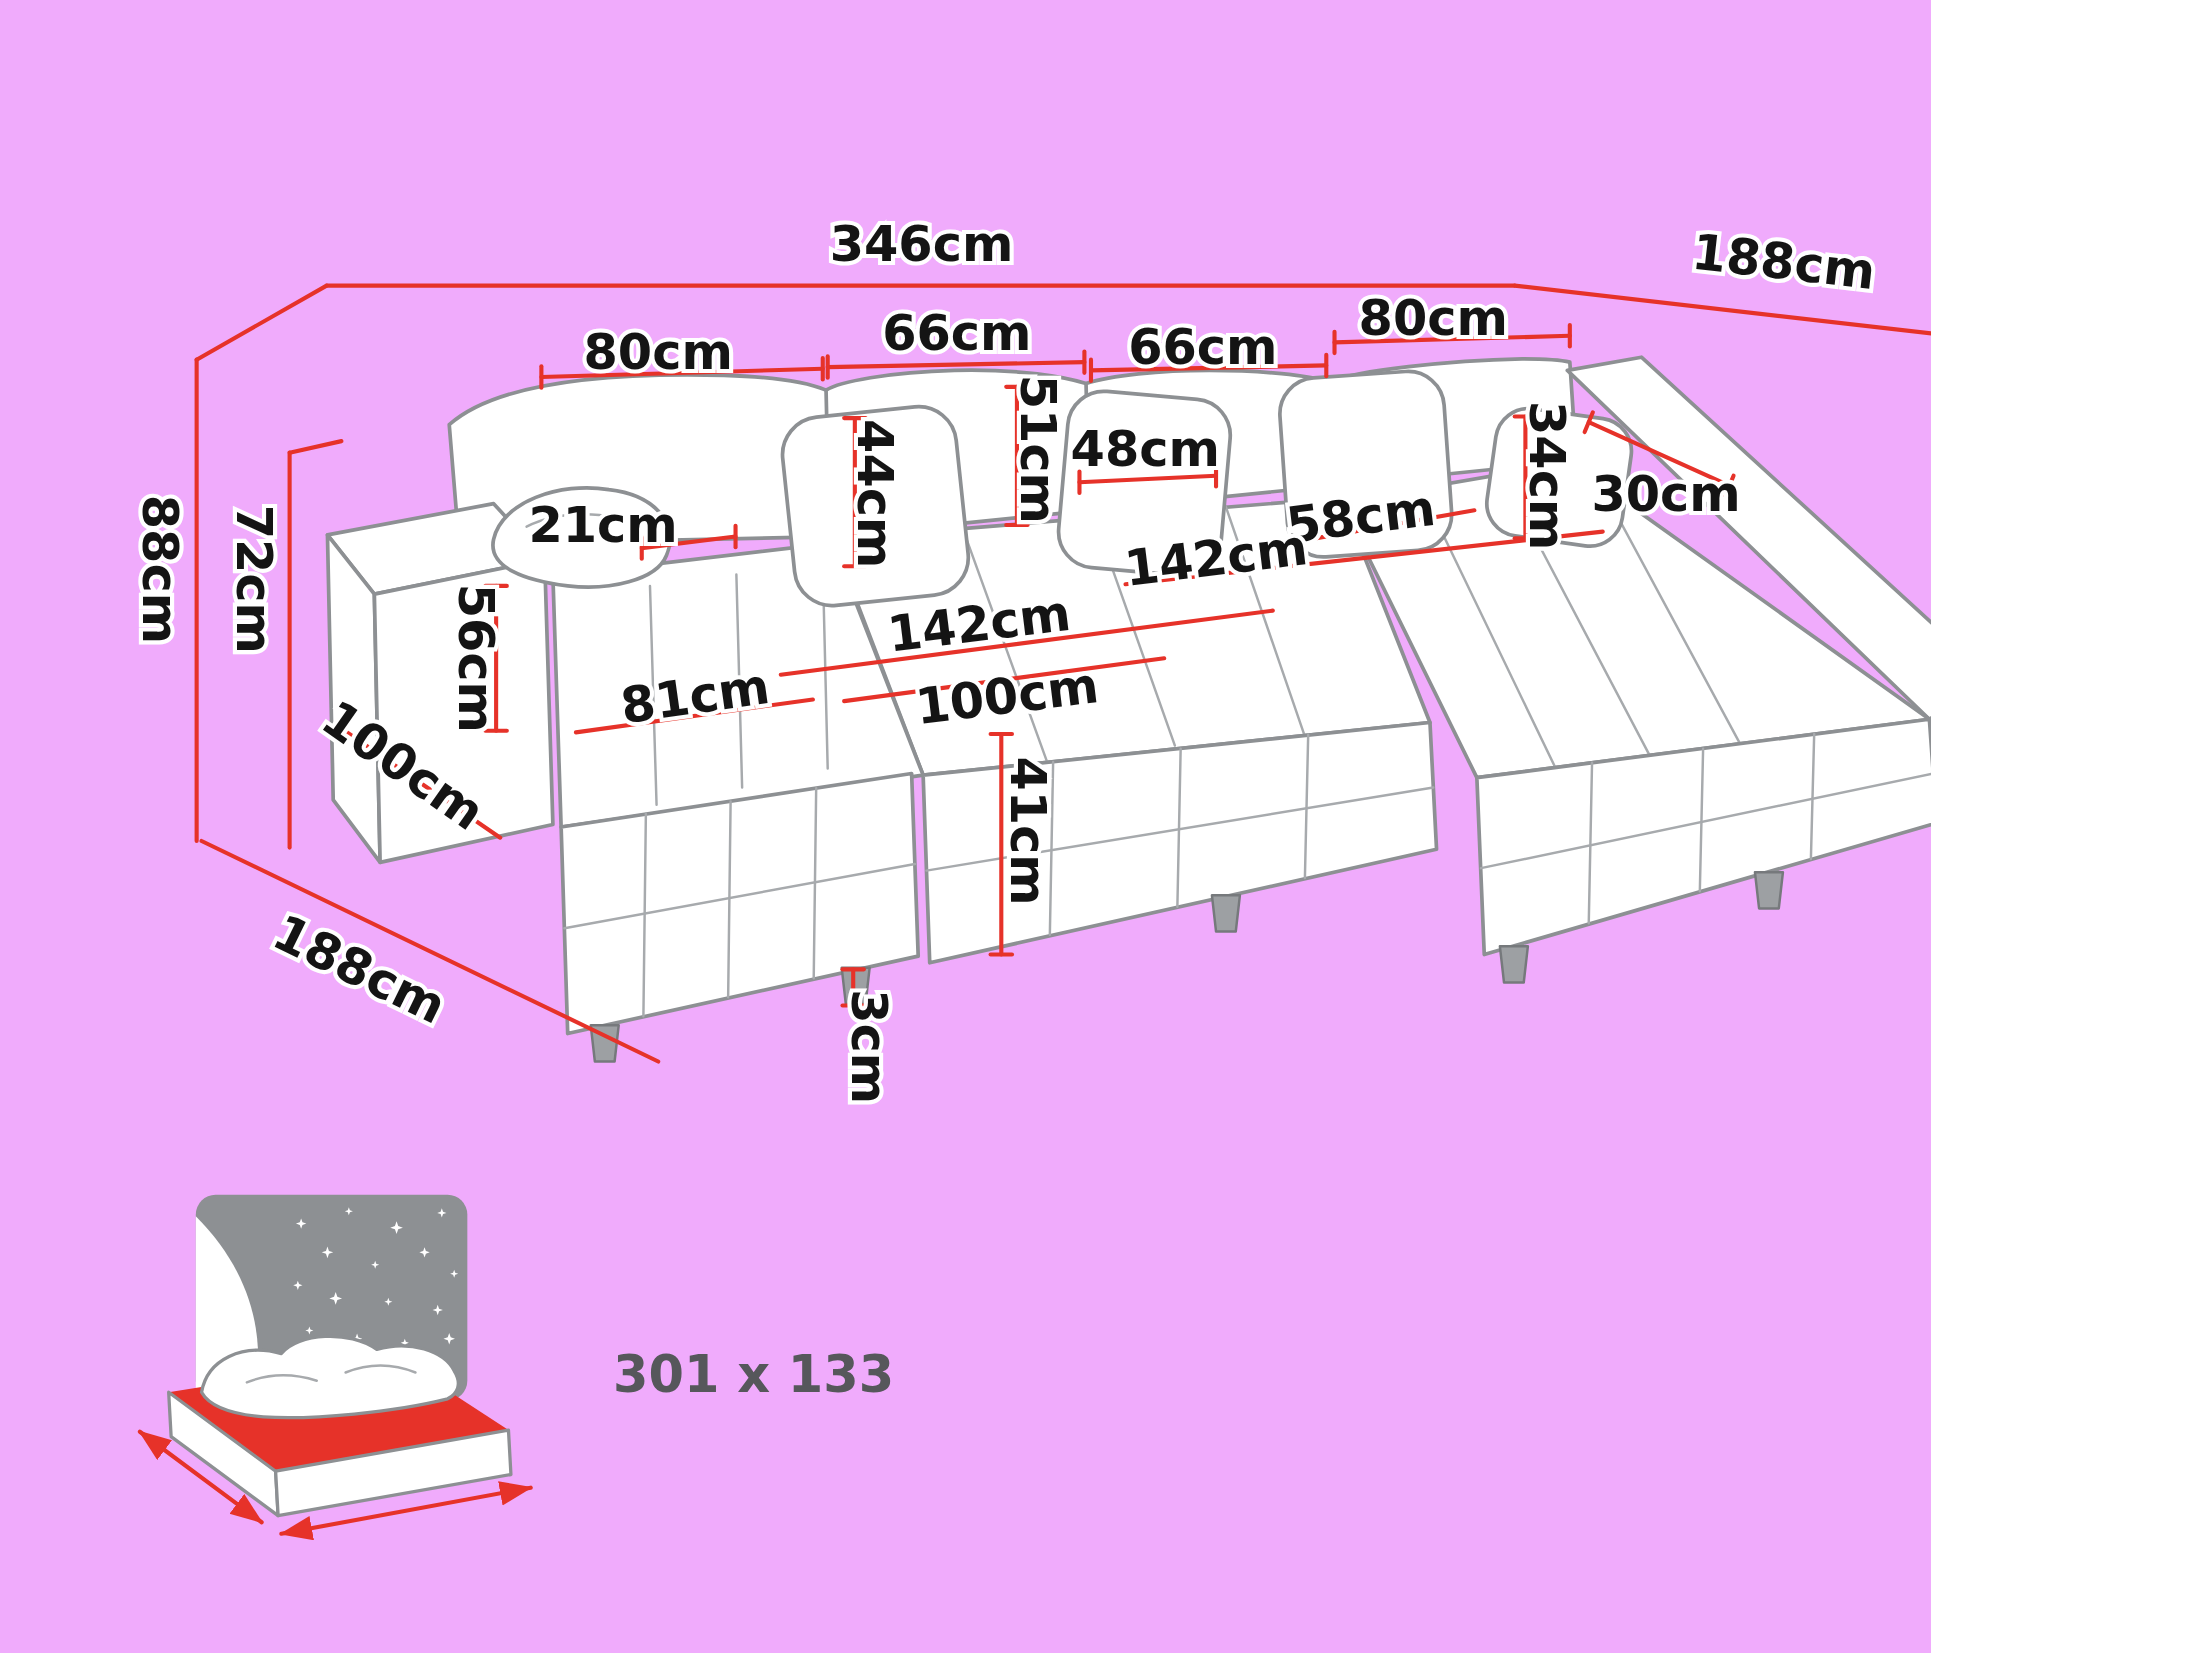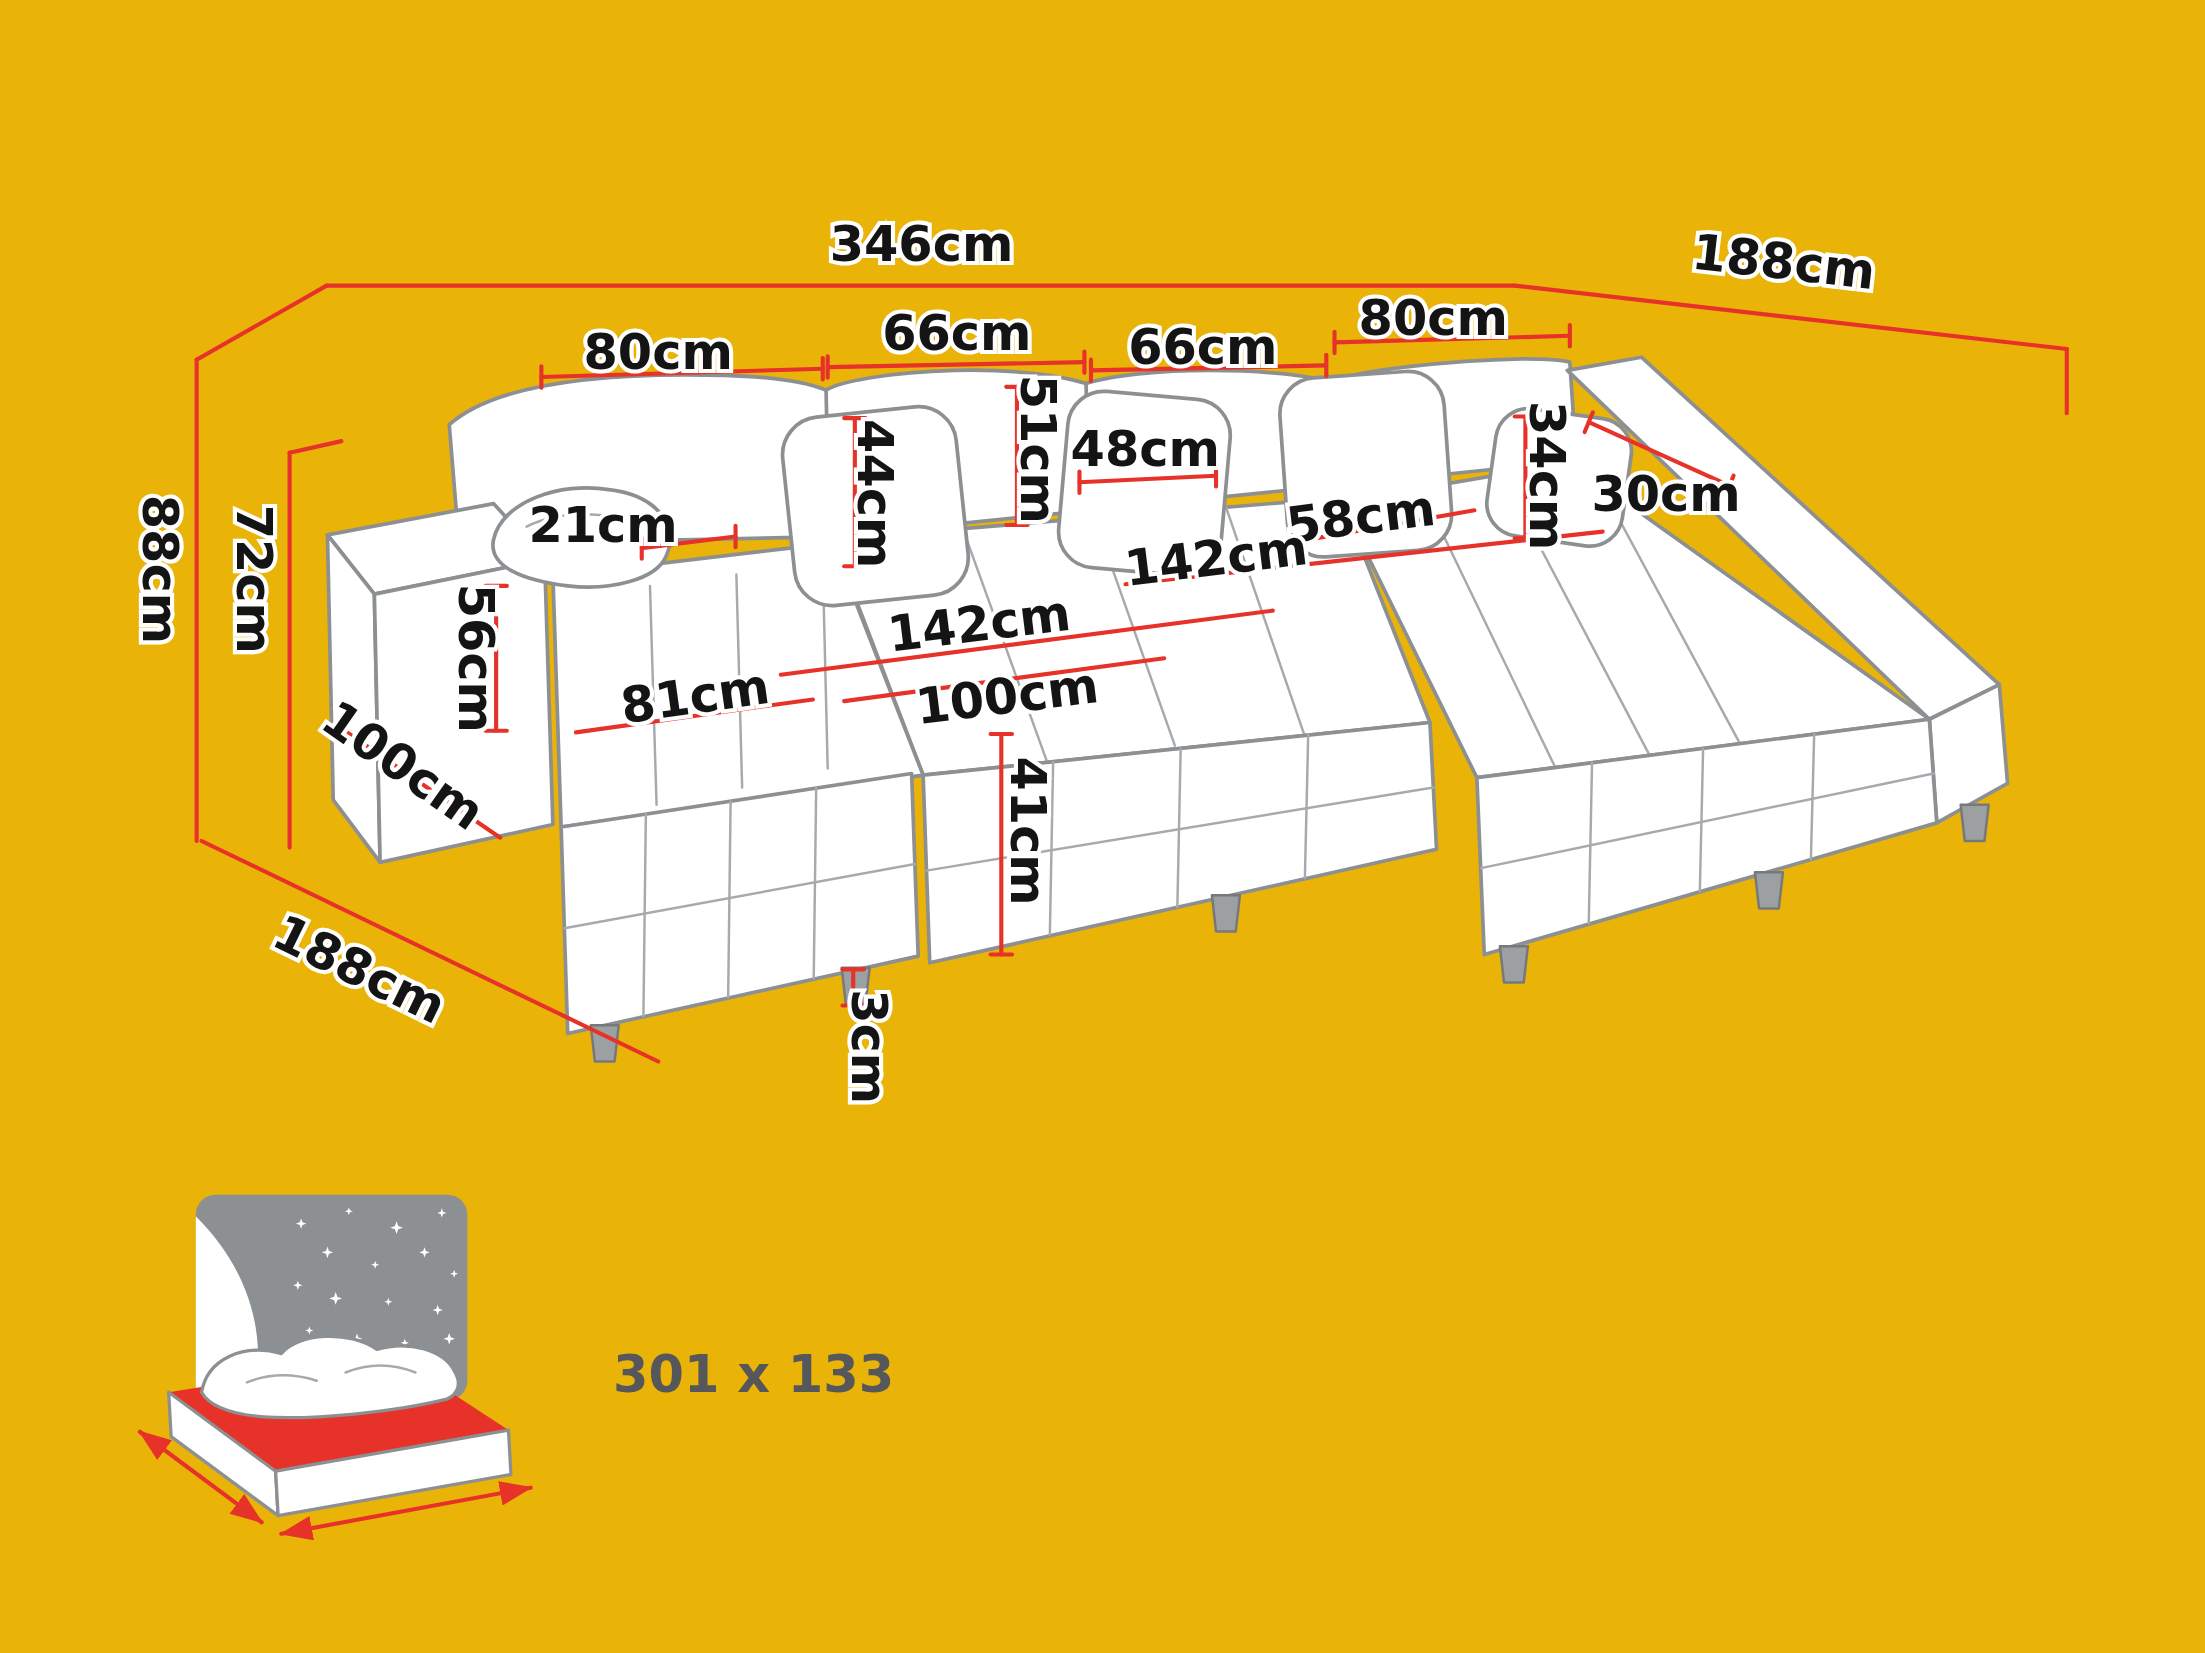--- a/index.html
+++ b/index.html
@@ -3,21 +3,21 @@
 <meta charset="utf-8">
 <style>
   :root{
     --dimension:#e63229;
     --outline:#8d9093;
     --detail:#a7aaad;
     --text:#141414;
     --muted:#56575b;
   }
   html,body{margin:0;padding:0;background:#ffffff;}
-  .stage{position:relative;width:2205px;height:1654px;background:#eab308;font-family:"DejaVu Sans",sans-serif;overflow:hidden;}
+  .stage{position:relative;width:1931px;height:1654px;background:#f0abfc;font-family:"DejaVu Sans",sans-serif;overflow:hidden;}
   svg{display:block;}
   .red{stroke:var(--dimension);stroke-width:5;fill:none;stroke-linecap:round;}
   .tick{stroke:var(--dimension);stroke-width:5;stroke-linecap:round;}
   .sofa{stroke:var(--outline);stroke-width:4.5;fill:#ffffff;stroke-linejoin:round;stroke-linecap:round;}
   .sline{stroke:var(--outline);stroke-width:4.5;fill:none;stroke-linecap:round;}
   .detail{stroke:var(--detail);stroke-width:3;fill:none;stroke-linecap:round;}
   .leg{fill:#9da0a3;stroke:#76797c;stroke-width:3;stroke-linejoin:round;}
   .dim{font-weight:bold;font-size:60px;fill:var(--text);text-anchor:middle;dominant-baseline:central;
        paint-order:stroke;stroke:#ffffff;stroke-width:10px;font-family:"DejaVu Sans",sans-serif;}
   .bedtxt{font-weight:bold;font-size:62px;fill:var(--muted);text-anchor:start;dominant-baseline:central;

